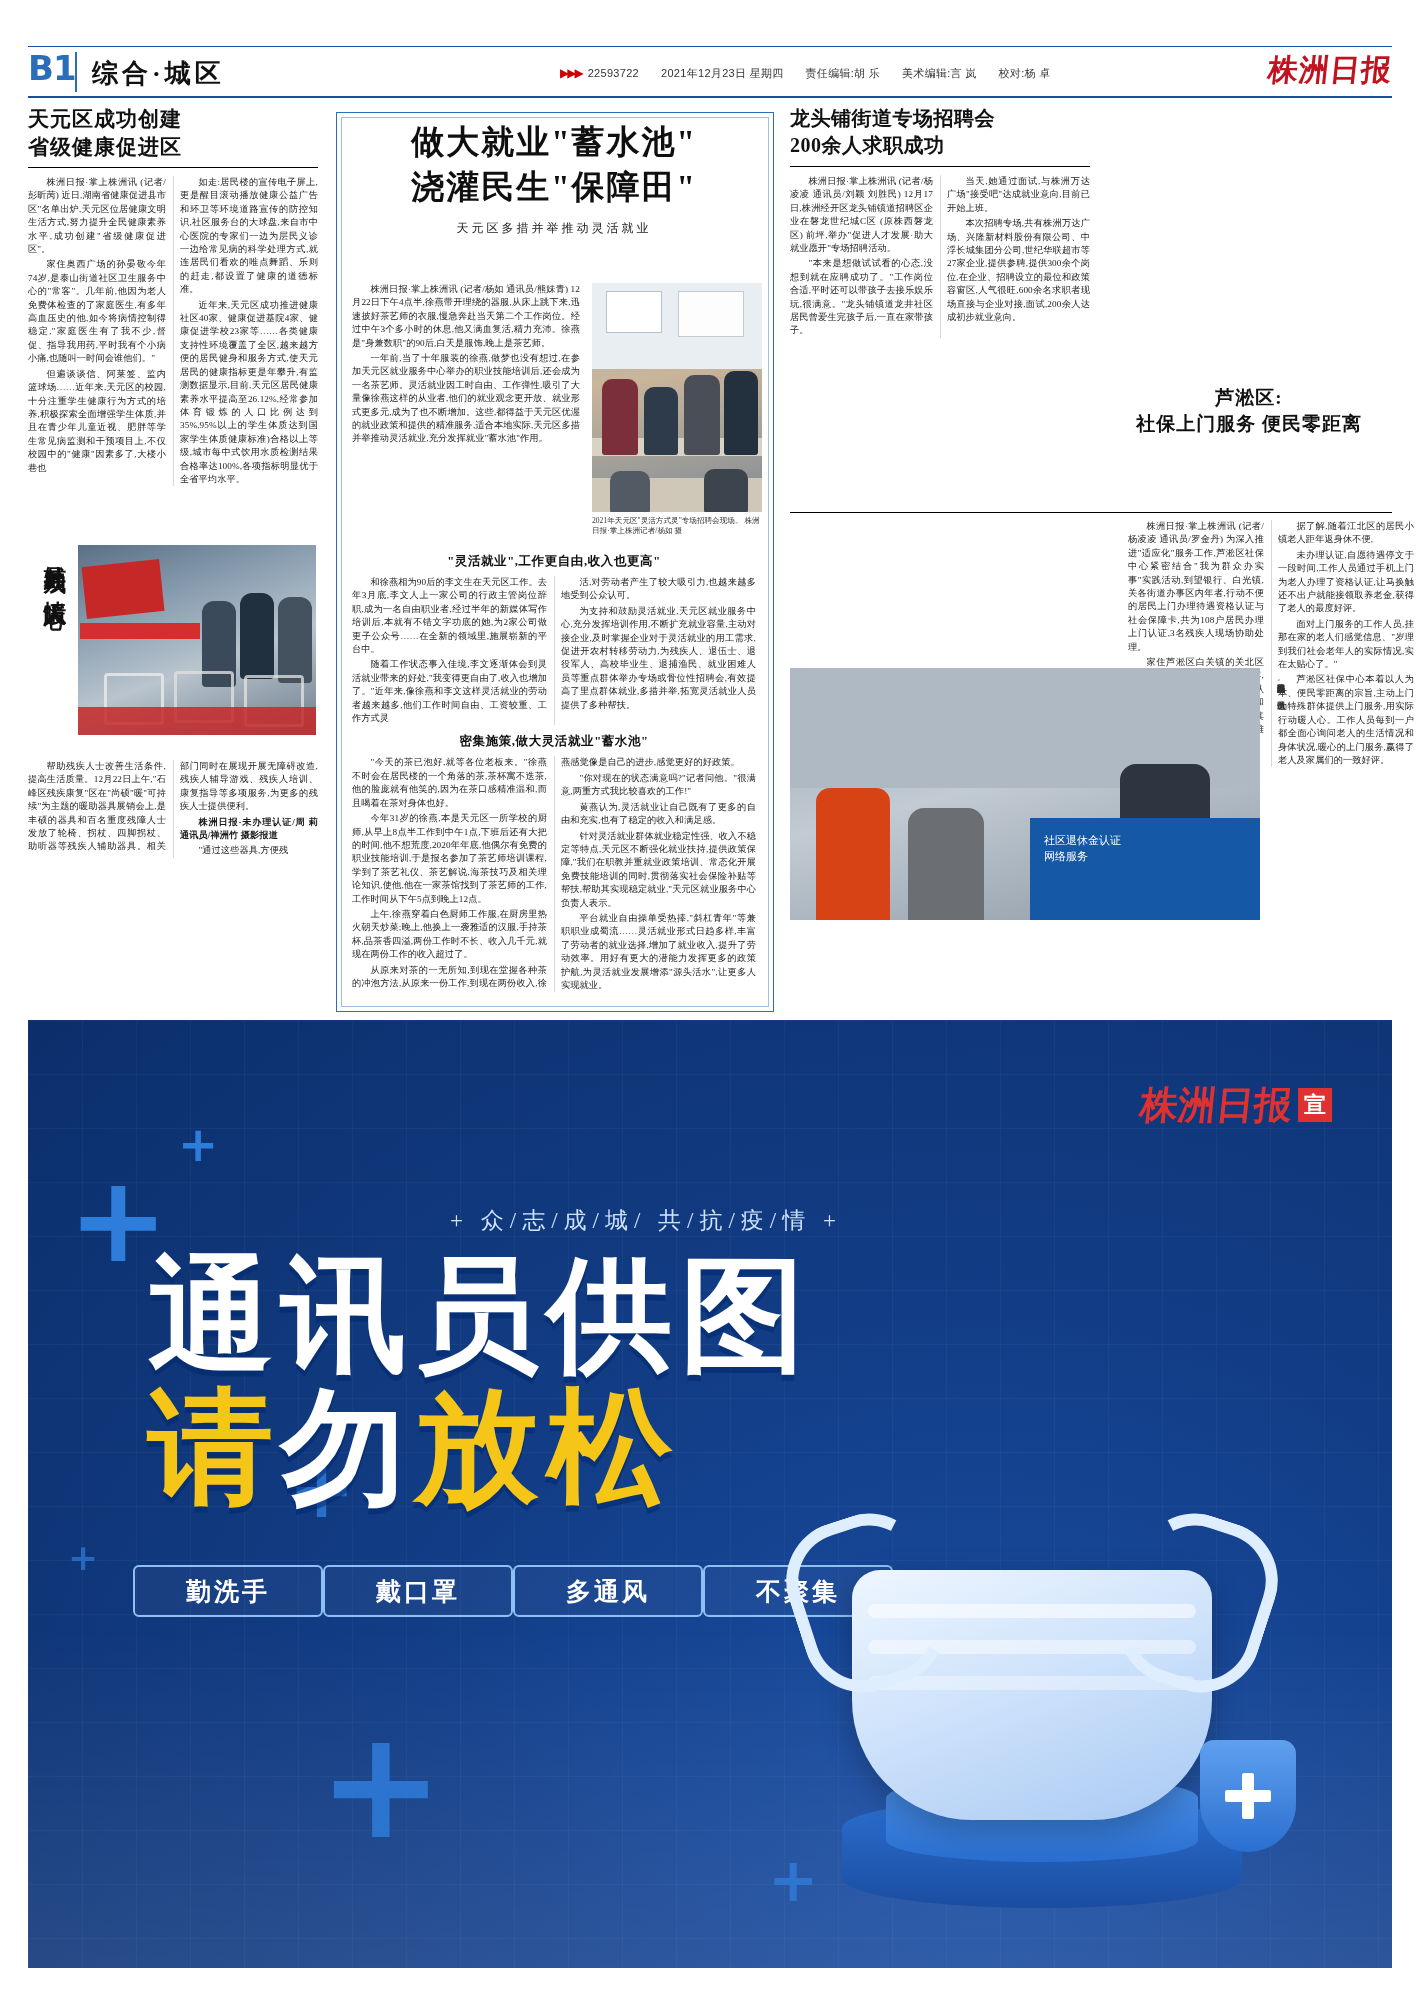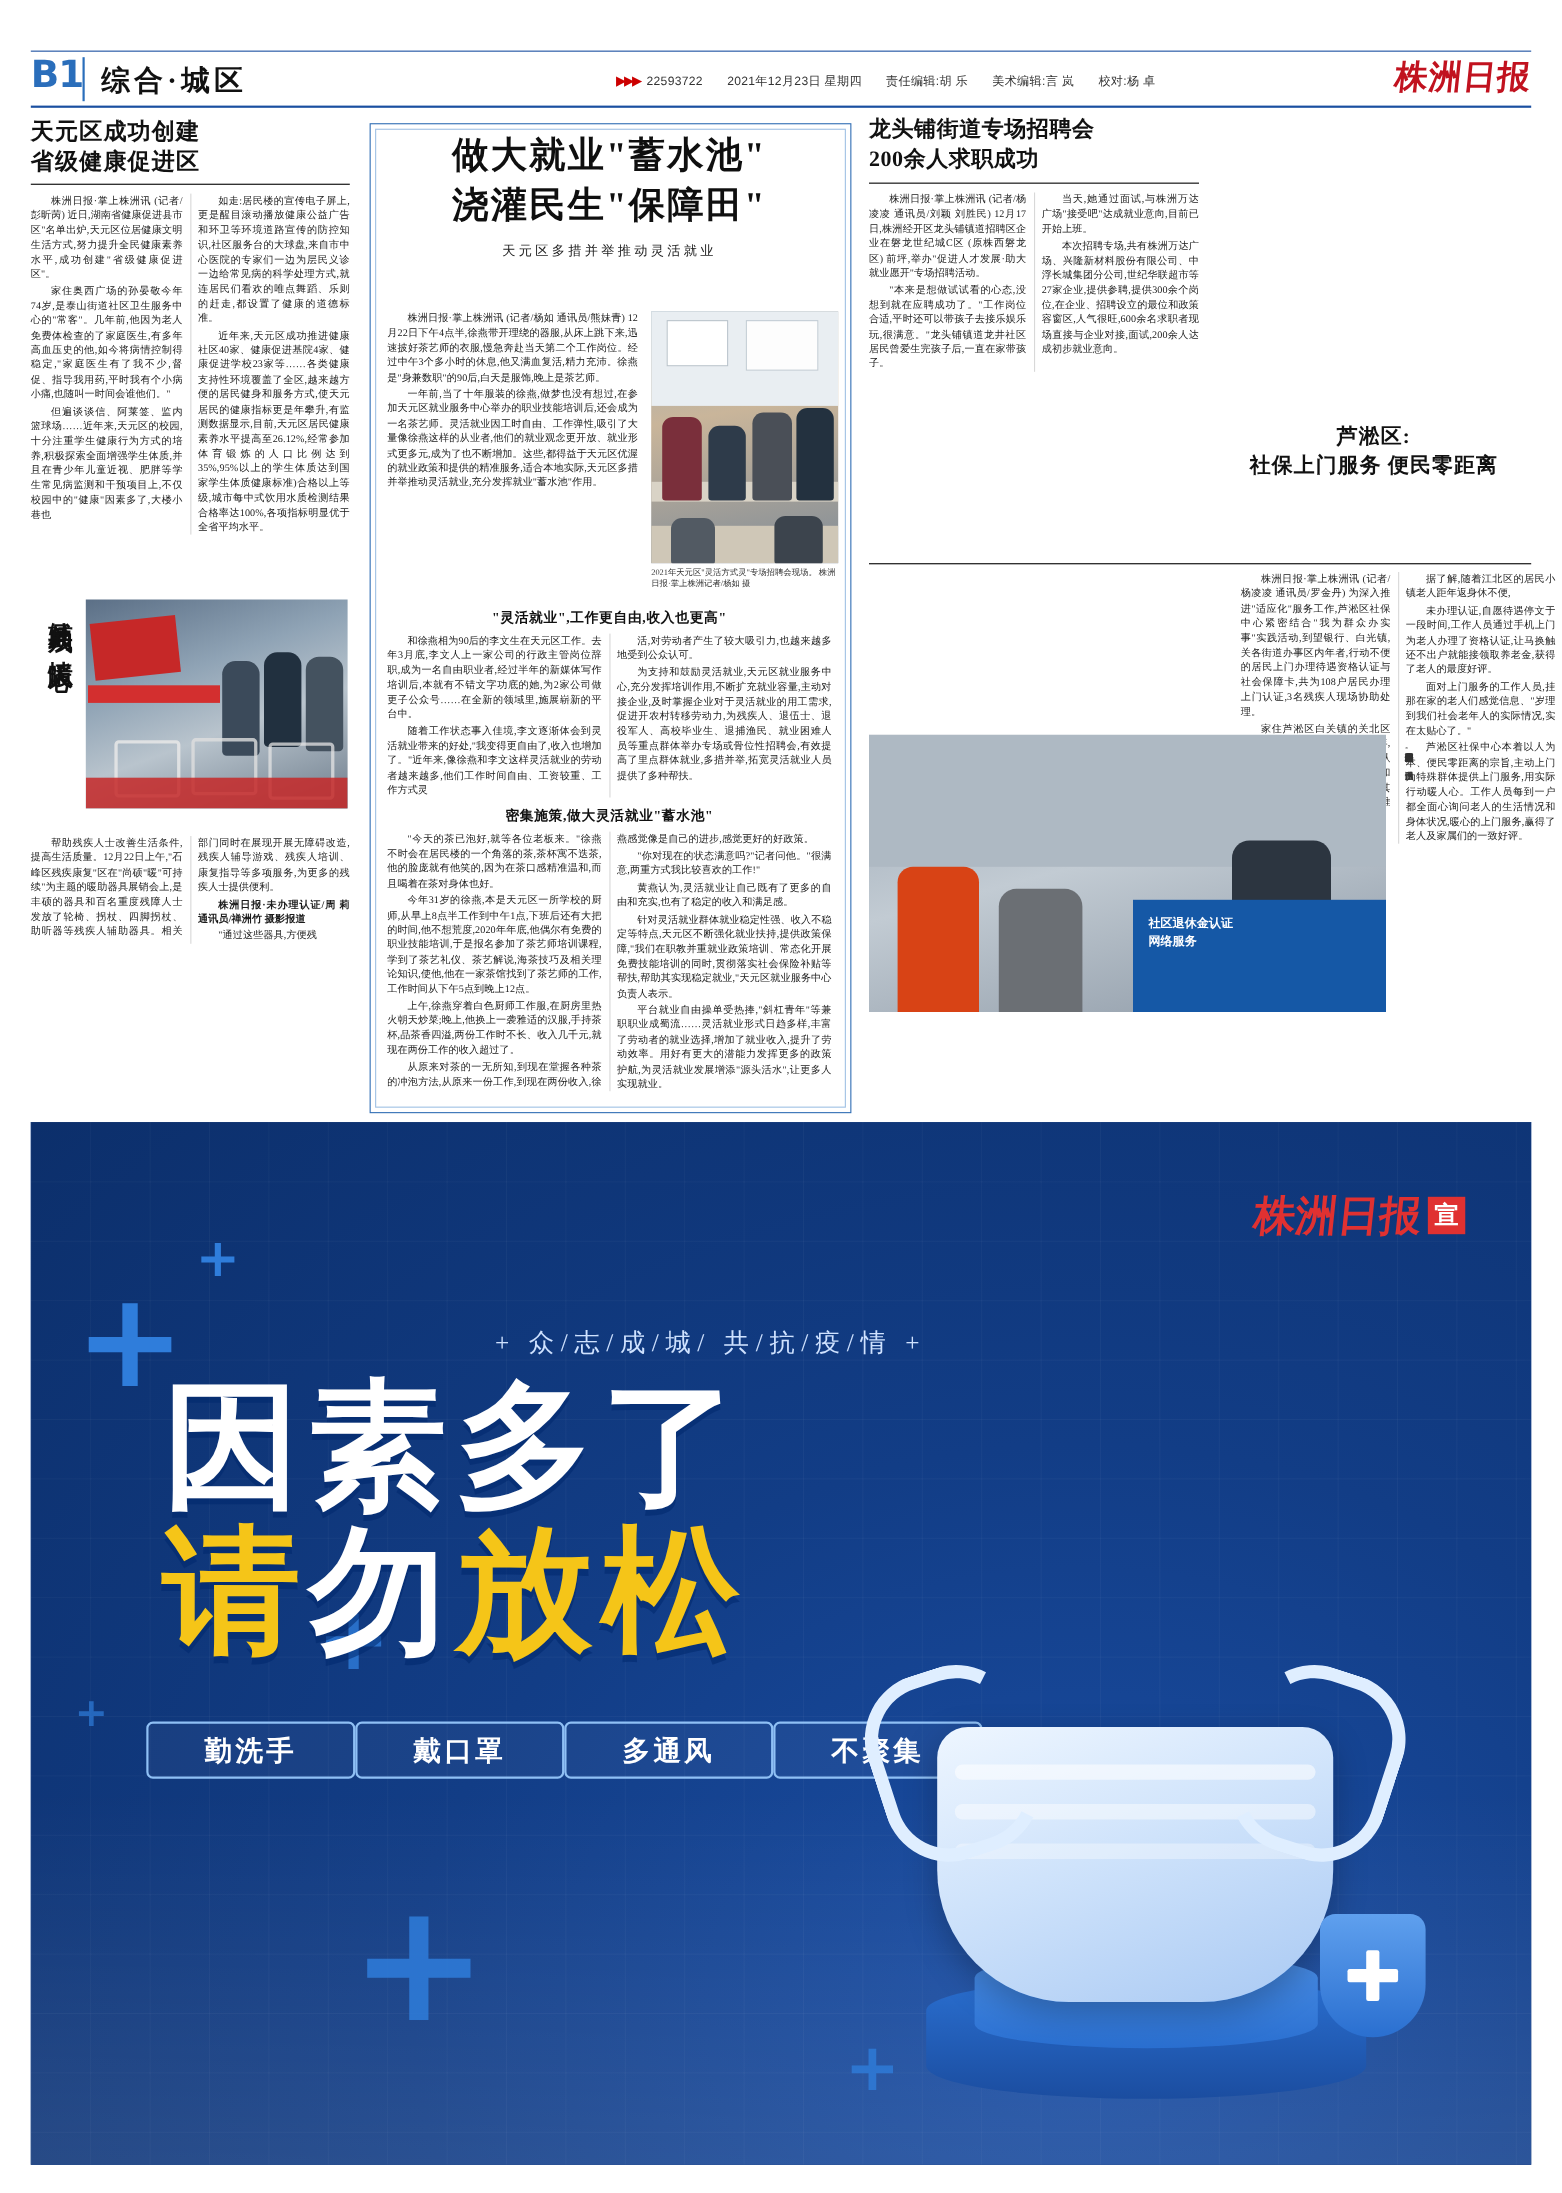--- a/index.html
+++ b/index.html
@@ -138,21 +138,21 @@
 
   .sub-head{font-size:19px;font-weight:700;line-height:26px;letter-spacing:1px;}
   .right-mid{position:absolute;left:790px;top:452px;width:602px;}
 
   .photo-right{
     position:absolute;left:790px;top:668px;width:470px;height:252px;
     background:linear-gradient(165deg,#9aa7b4 0%,#c2cbd3 45%,#8d99a6 100%);
     overflow:hidden;
   }
   .photo-right .bg{position:absolute;left:0;top:0;width:470px;height:120px;background:#aeb9c3;}
-  .photo-right .banner{position:absolute;left:240px;top:150px;width:230px;height:102px;background:#1558a6;font-weight:bold;}
+  .photo-right .banner{position:absolute;left:240px;top:150px;width:230px;height:102px;background:#1558a6;}
   .photo-right .banner .t{position:absolute;left:14px;top:14px;color:#fff;font-size:11px;line-height:16px;}
   .photo-right .vest{position:absolute;left:26px;top:120px;width:74px;height:132px;background:#d84315;border-radius:14px 14px 0 0;}
   .photo-right .pp{position:absolute;border-radius:16px 16px 0 0;}
   .photo-cap-right{
     position:absolute;left:1268px;top:678px;width:18px;
     writing-mode:vertical-rl;text-orientation:upright;
     font-size:8px;line-height:12px;color:#333;
   }
 
   
@@ -402,21 +402,21 @@
     <div class="plus" style="left:740px;top:830px;font-size:60px;opacity:.8;">+</div>
     <div class="plus" style="left:40px;top:520px;font-size:36px;opacity:.7;">+</div>
 
     <div class="ad-logo">
       <span>株洲日报</span><span class="box">宣</span>
     </div>
 
     <div class="ad-slogan">+ 众/志/成/城/      共/抗/疫/情 +</div>
 
     <div class="ad-title">
-      <div>因素多了</div>
+      <div>通讯员供图</div>
       <div class="l2">
         <span>请</span><span class="w">勿</span><span>放松</span>
       </div>
     </div>
 
     <div class="tags">
       <div class="tag">勤洗手</div>
       <div class="tag">戴口罩</div>
       <div class="tag">多通风</div>
       <div class="tag">不聚集</div>

